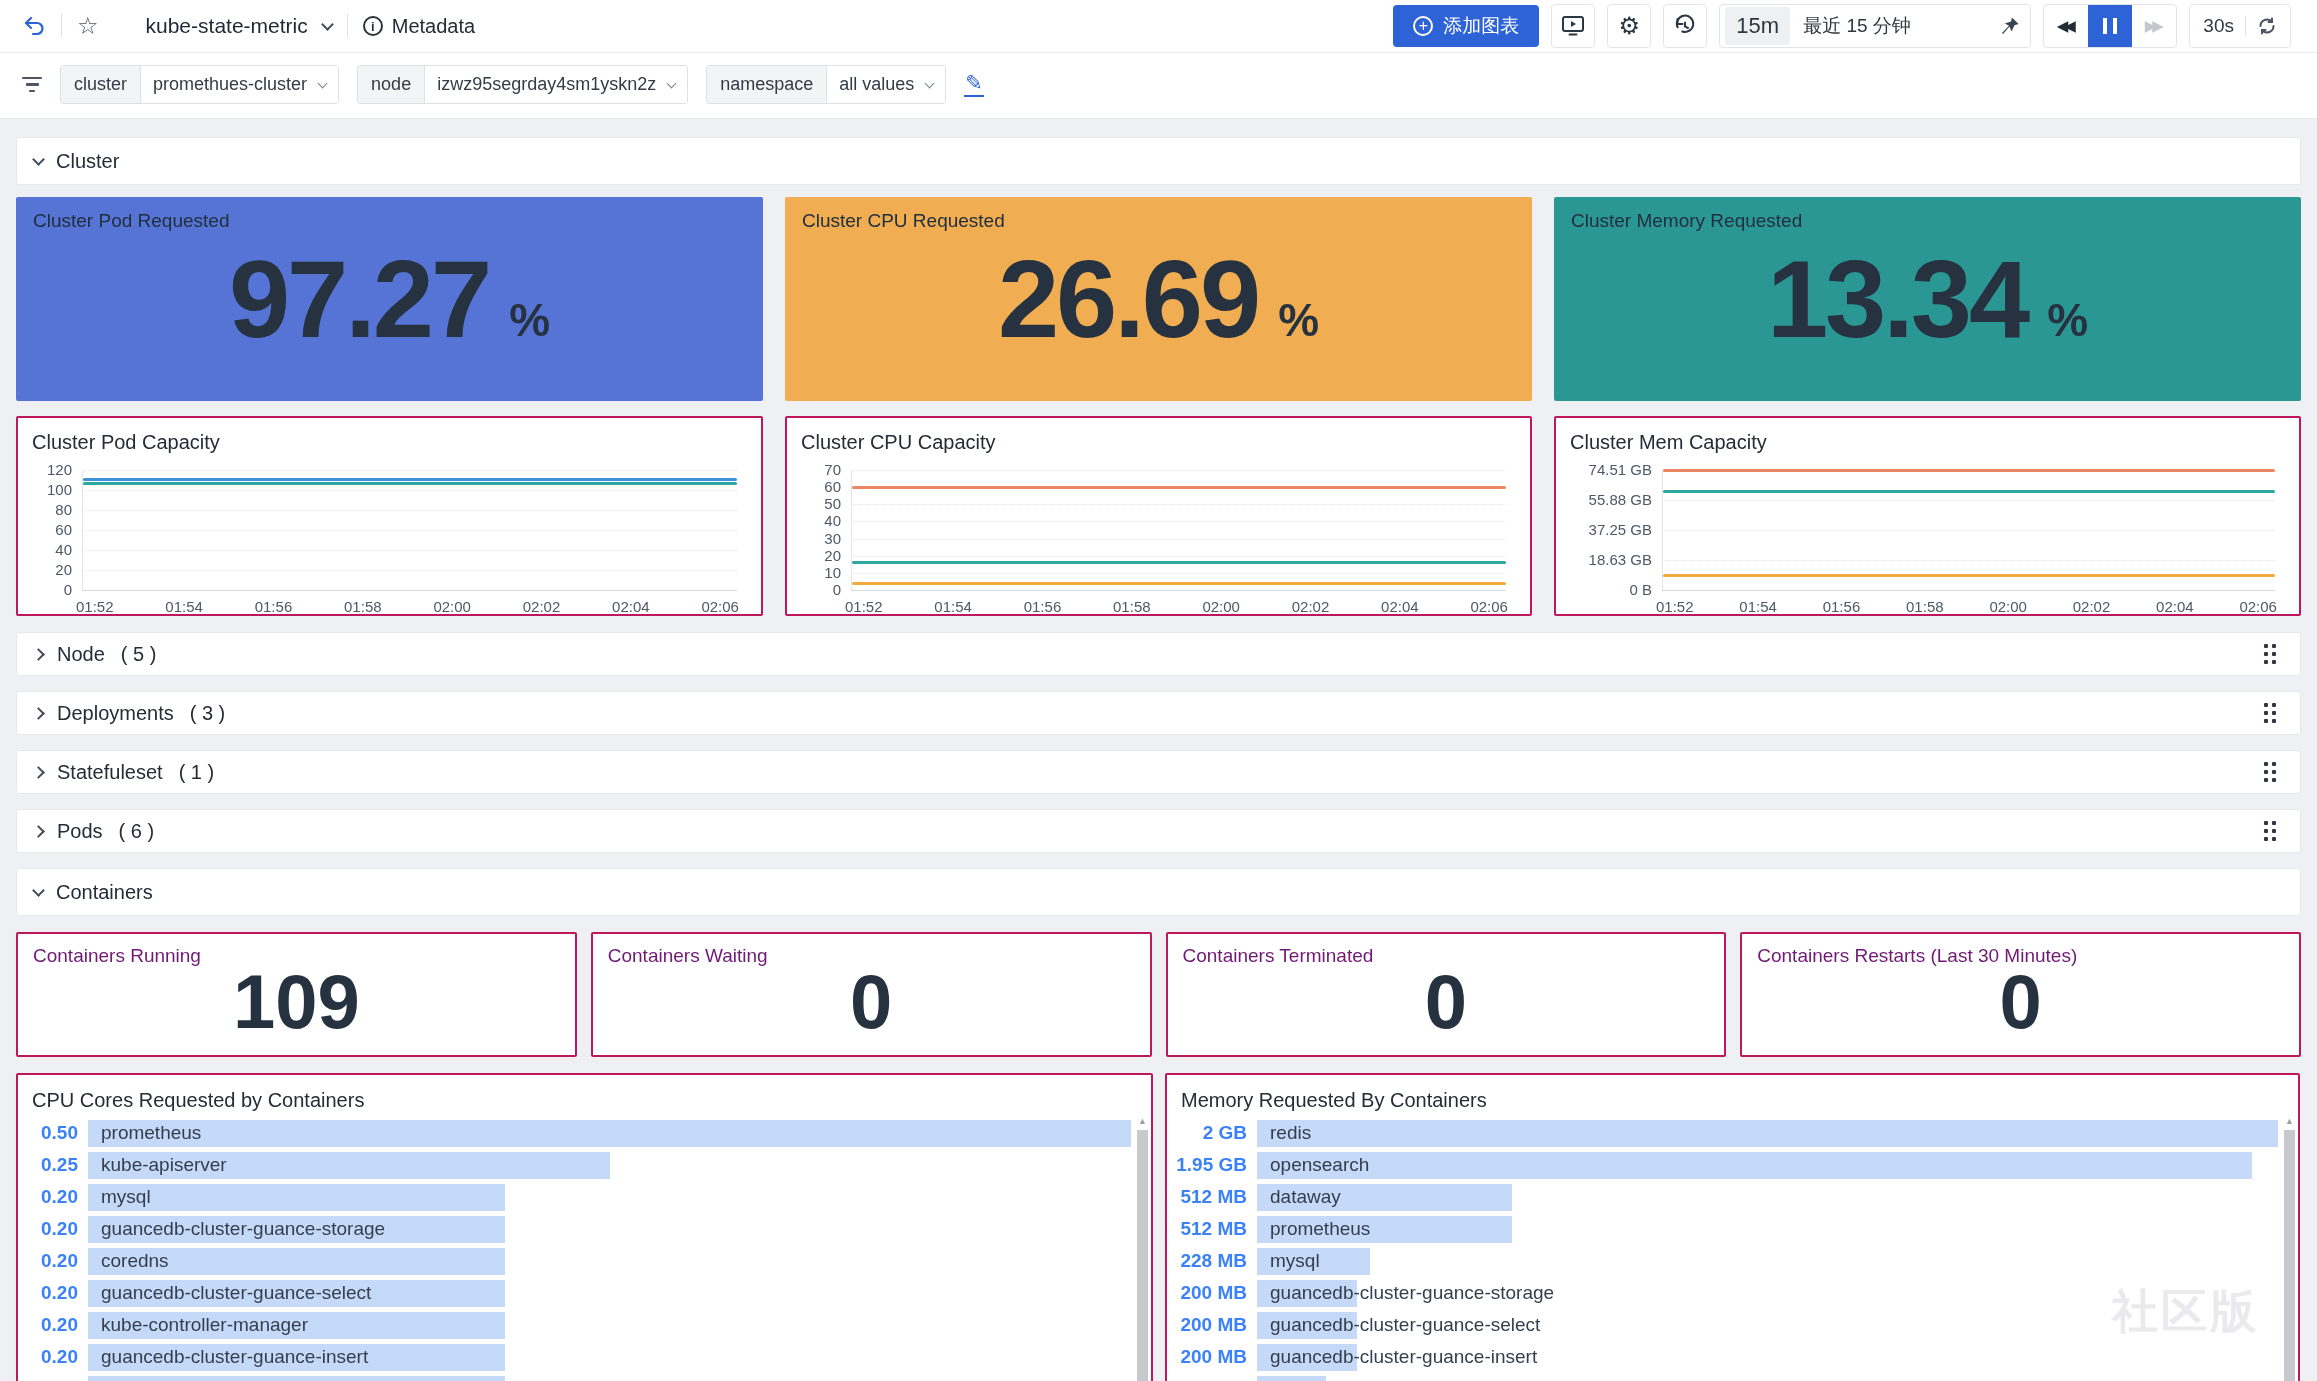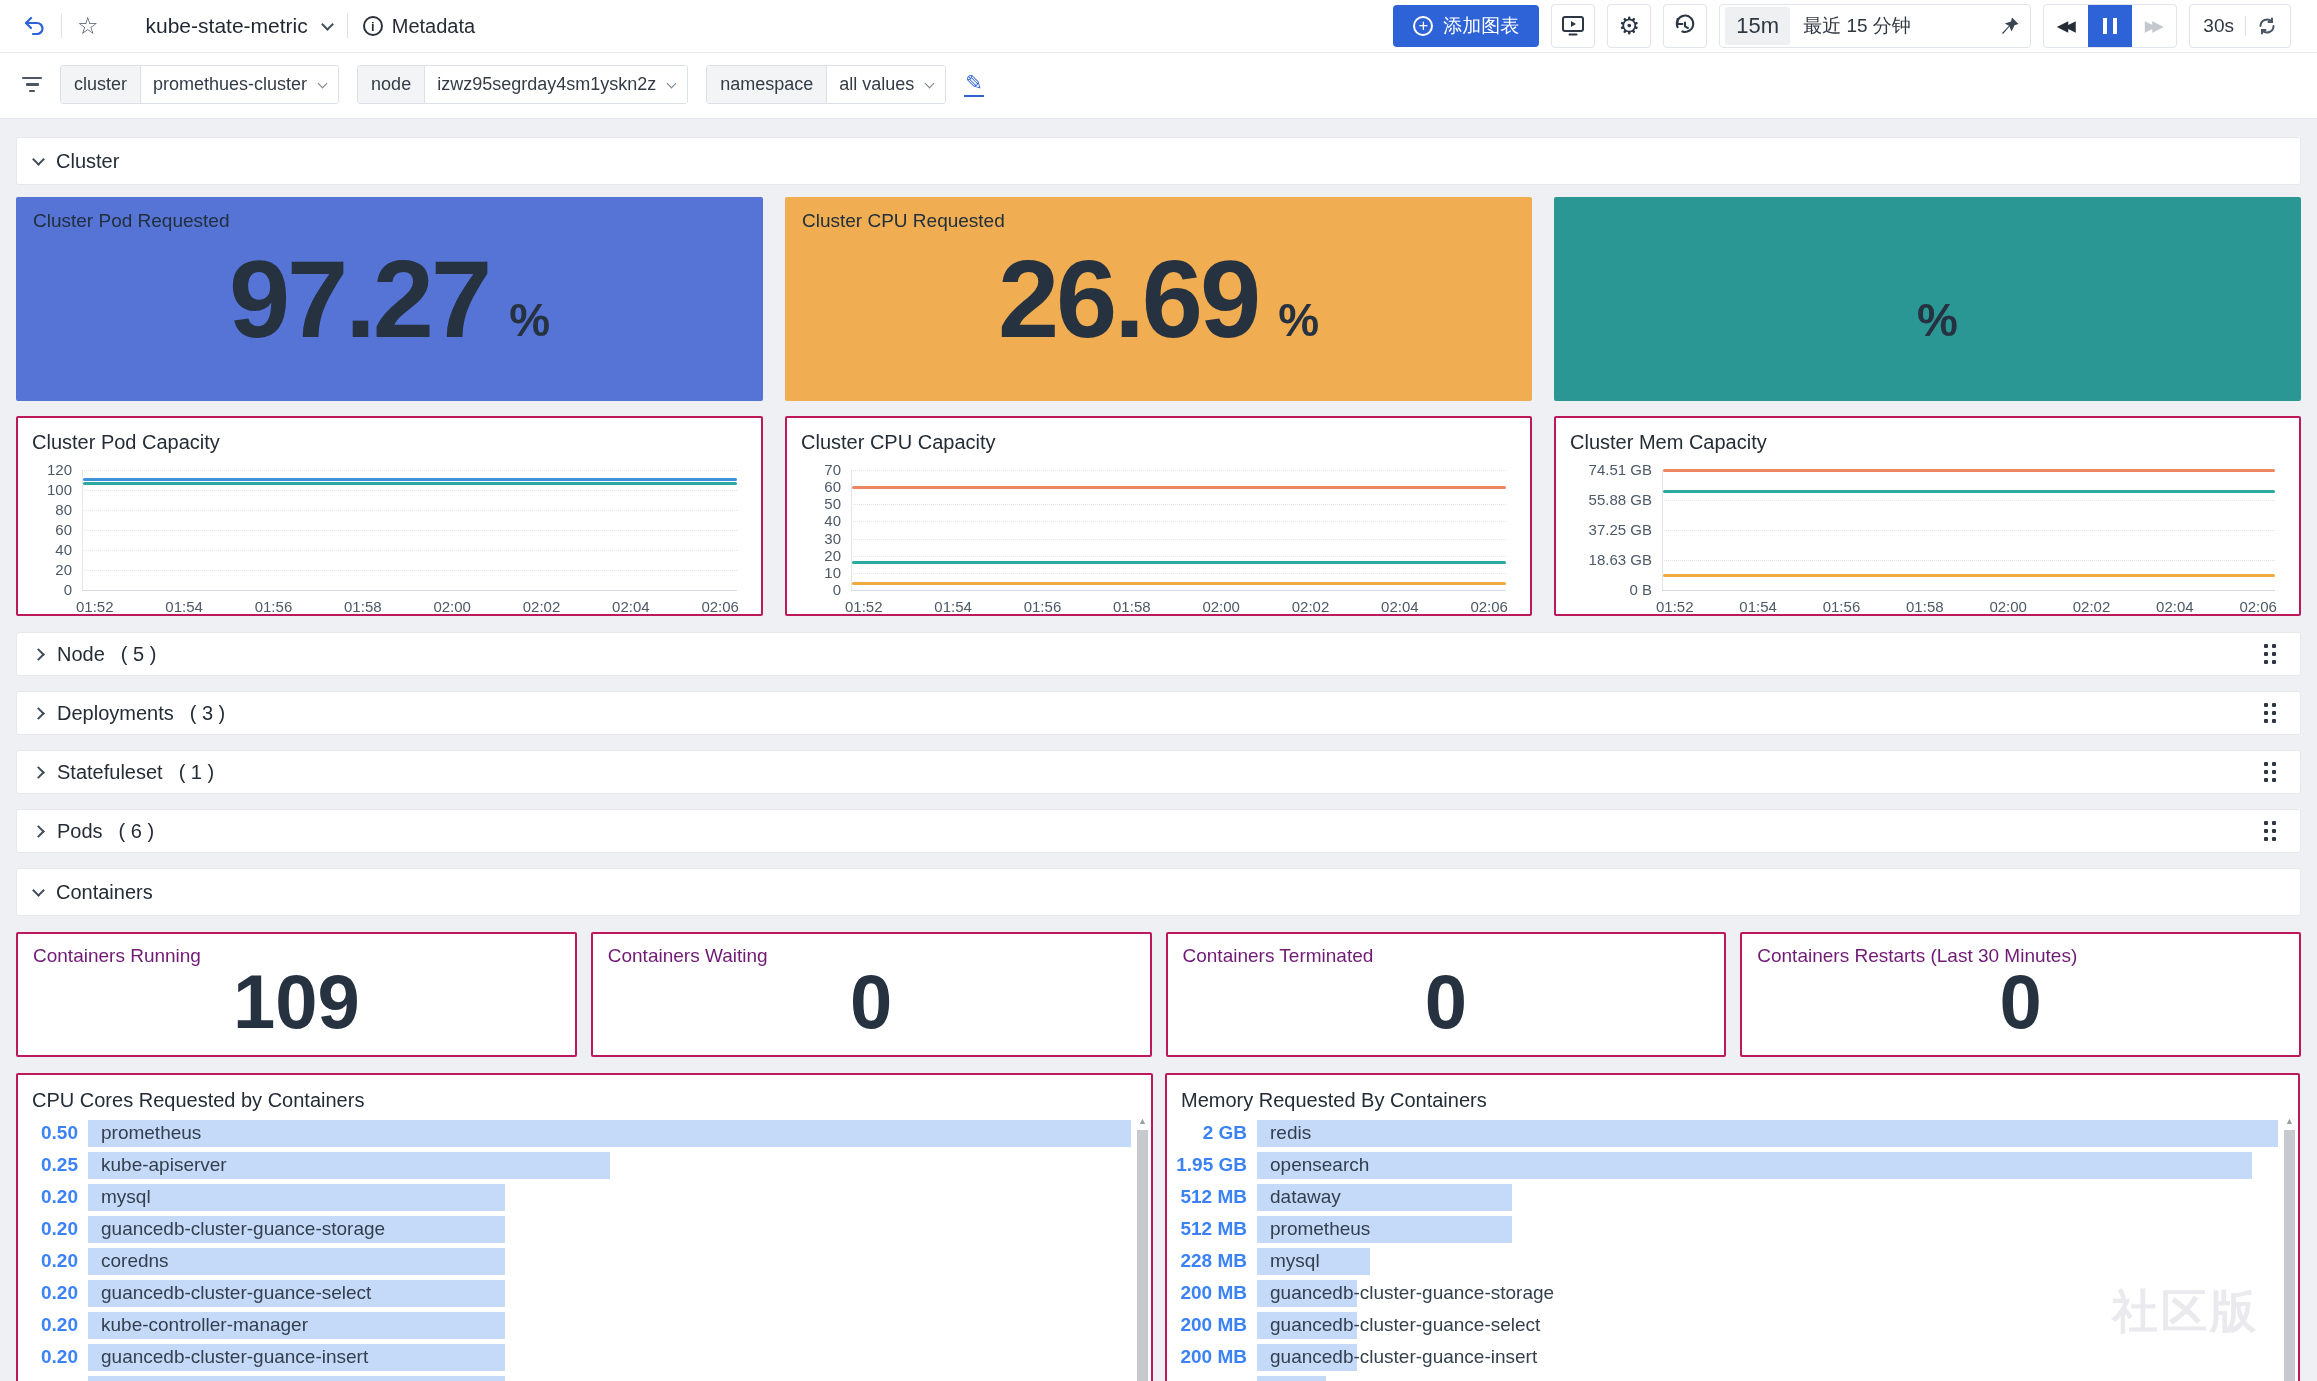--- a/index.html
+++ b/index.html
@@ -225,21 +225,23 @@
       </div>
     </div>
     <div class="stat-card" style="background: rgb(240, 173, 82);">
       <div class="stat-card-title">Cluster CPU Requested</div>
       <div class="stat-center">
         <span class="stat-big">26.69</span>
         <span class="stat-unit">%</span>
       </div>
     </div>
     <div class="stat-card" style="background: rgb(43, 151, 149);">
+      <div class="stat-card-title">Cluster Memory Requested</div>
       <div class="stat-center">
+        <span class="stat-big">13.34</span>
         <span class="stat-unit">%</span>
       </div>
     </div>
   </div>
 
   <div class="grid3 rowgap16">
     <div class="panel chart-panel">
       <div class="panel-title">Cluster Pod Capacity</div>
       <div class="linechart">
           <div class="lc-ylab" style="top: 2px; width: 40px;">120</div>

